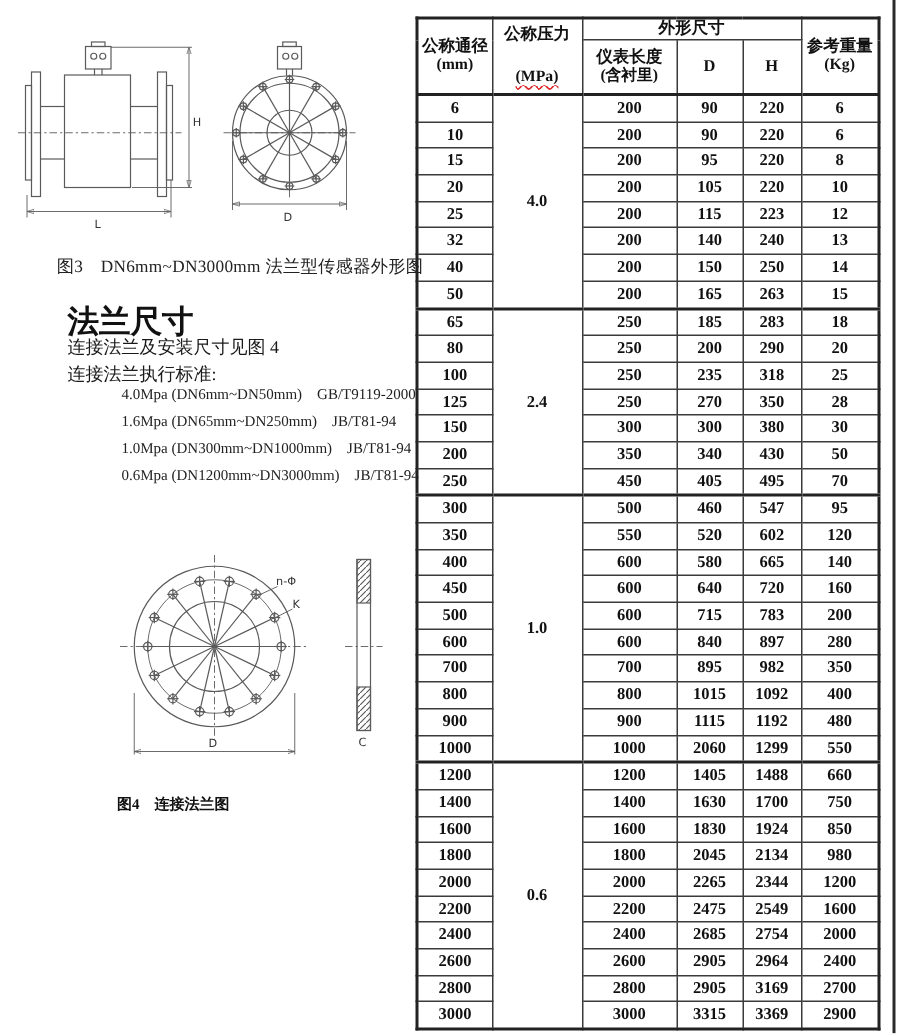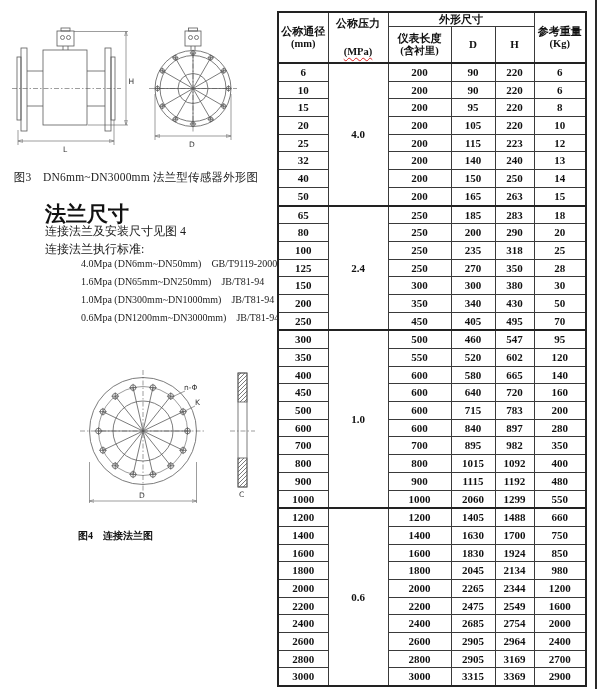--- a/index.html
+++ b/index.html
@@ -3,21 +3,21 @@
 <meta charset="utf-8">
 <style>
   html,body { margin:0; padding:0; background:#fff; }
   .page {
     position:relative; width:600px; height:689px; background:#ffffff;
     font-family:"Liberation Serif","DejaVu Serif",serif; color:#1a1a1a; overflow:hidden;
   }
   
   .fig3-caption {
     position:absolute; left:0; top:170; top:170px; width:272px; text-align:center;
-    font-size:11.5px; letter-spacing:0.2px; color:#222;
+    font-size:11.5px; letter-spacing:0.2px; color:#222;padding-left:24px;
   }
   .flange-heading {
     position:absolute; left:45px; top:200px; font-size:21px; font-weight:bold; color:#111;
   }
   .flange-line1 { position:absolute; left:45px; top:223px; font-size:12px; }
   .flange-line2 { position:absolute; left:45px; top:241px; font-size:12px; }
   .std-line { position:absolute; left:45px; font-size:10px; white-space:pre; color:#222;margin-left:36px; }
   .std-0 { top:258px; } .std-1 { top:276px; } .std-2 { top:294px; } .std-3 { top:312px; }
   .fig4-caption {
     position:absolute; left:78px; top:506px; font-size:10px; font-weight:bold; color:#111;margin-top:23px;

